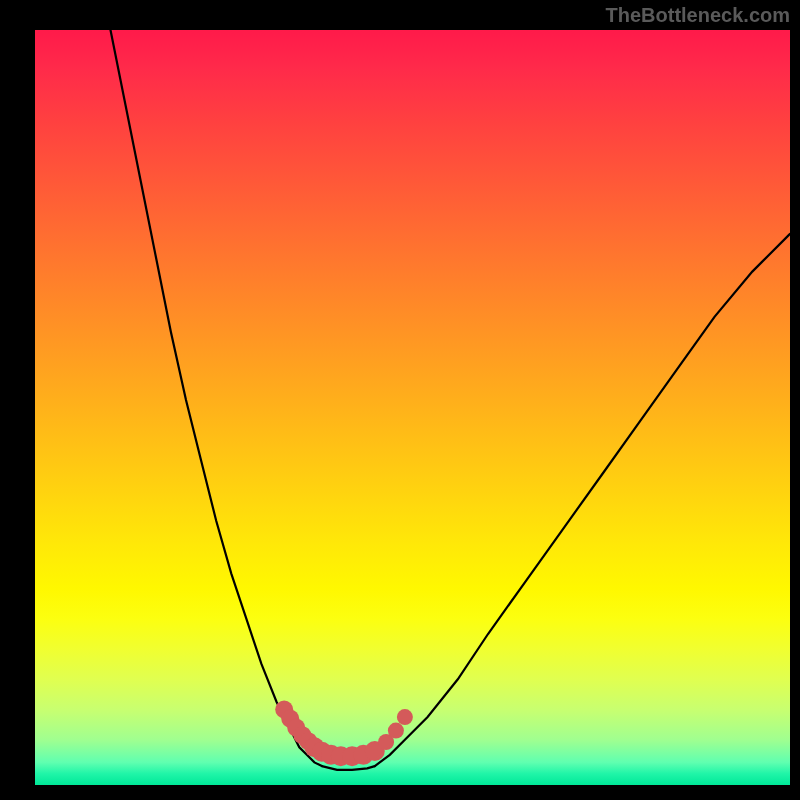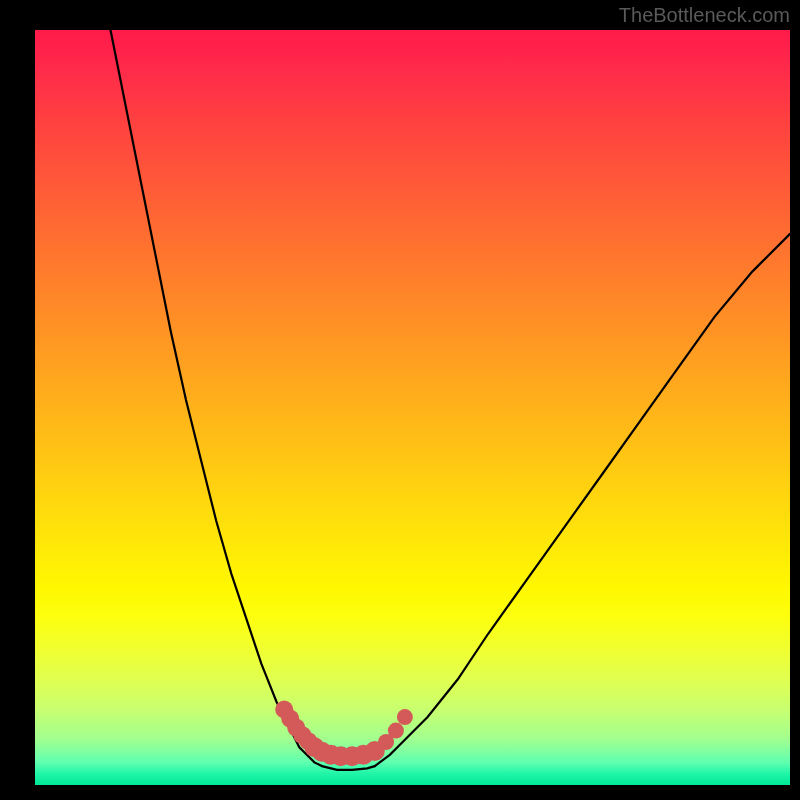--- a/index.html
+++ b/index.html
@@ -10,21 +10,21 @@
     position: relative;
     overflow: hidden;
     font-family: Arial, sans-serif;
   }
   .watermark {
     position: absolute;
     top: 4px;
     right: 10px;
     color: #5a5a5a;
     font-size: 20px;
-    font-weight: 400;
+    font-weight: 700;
     z-index: 10;
   }
   .chart-area {
     position: absolute;
     left: 35px;
     top: 30px;
     width: 755px;
     height: 755px;
   }
   .gradient-bg {

